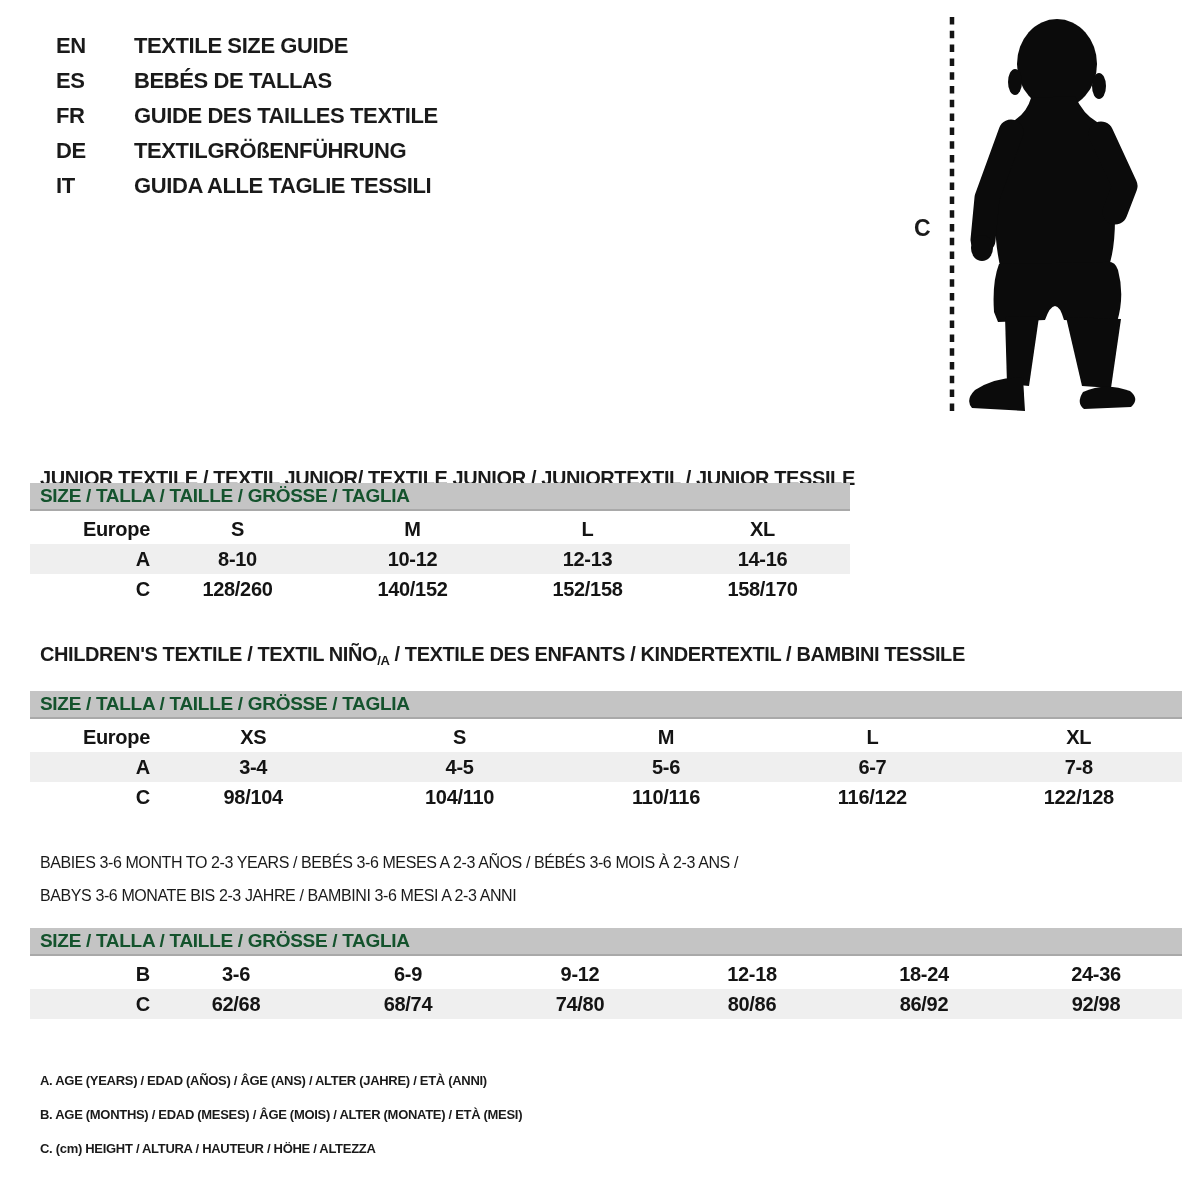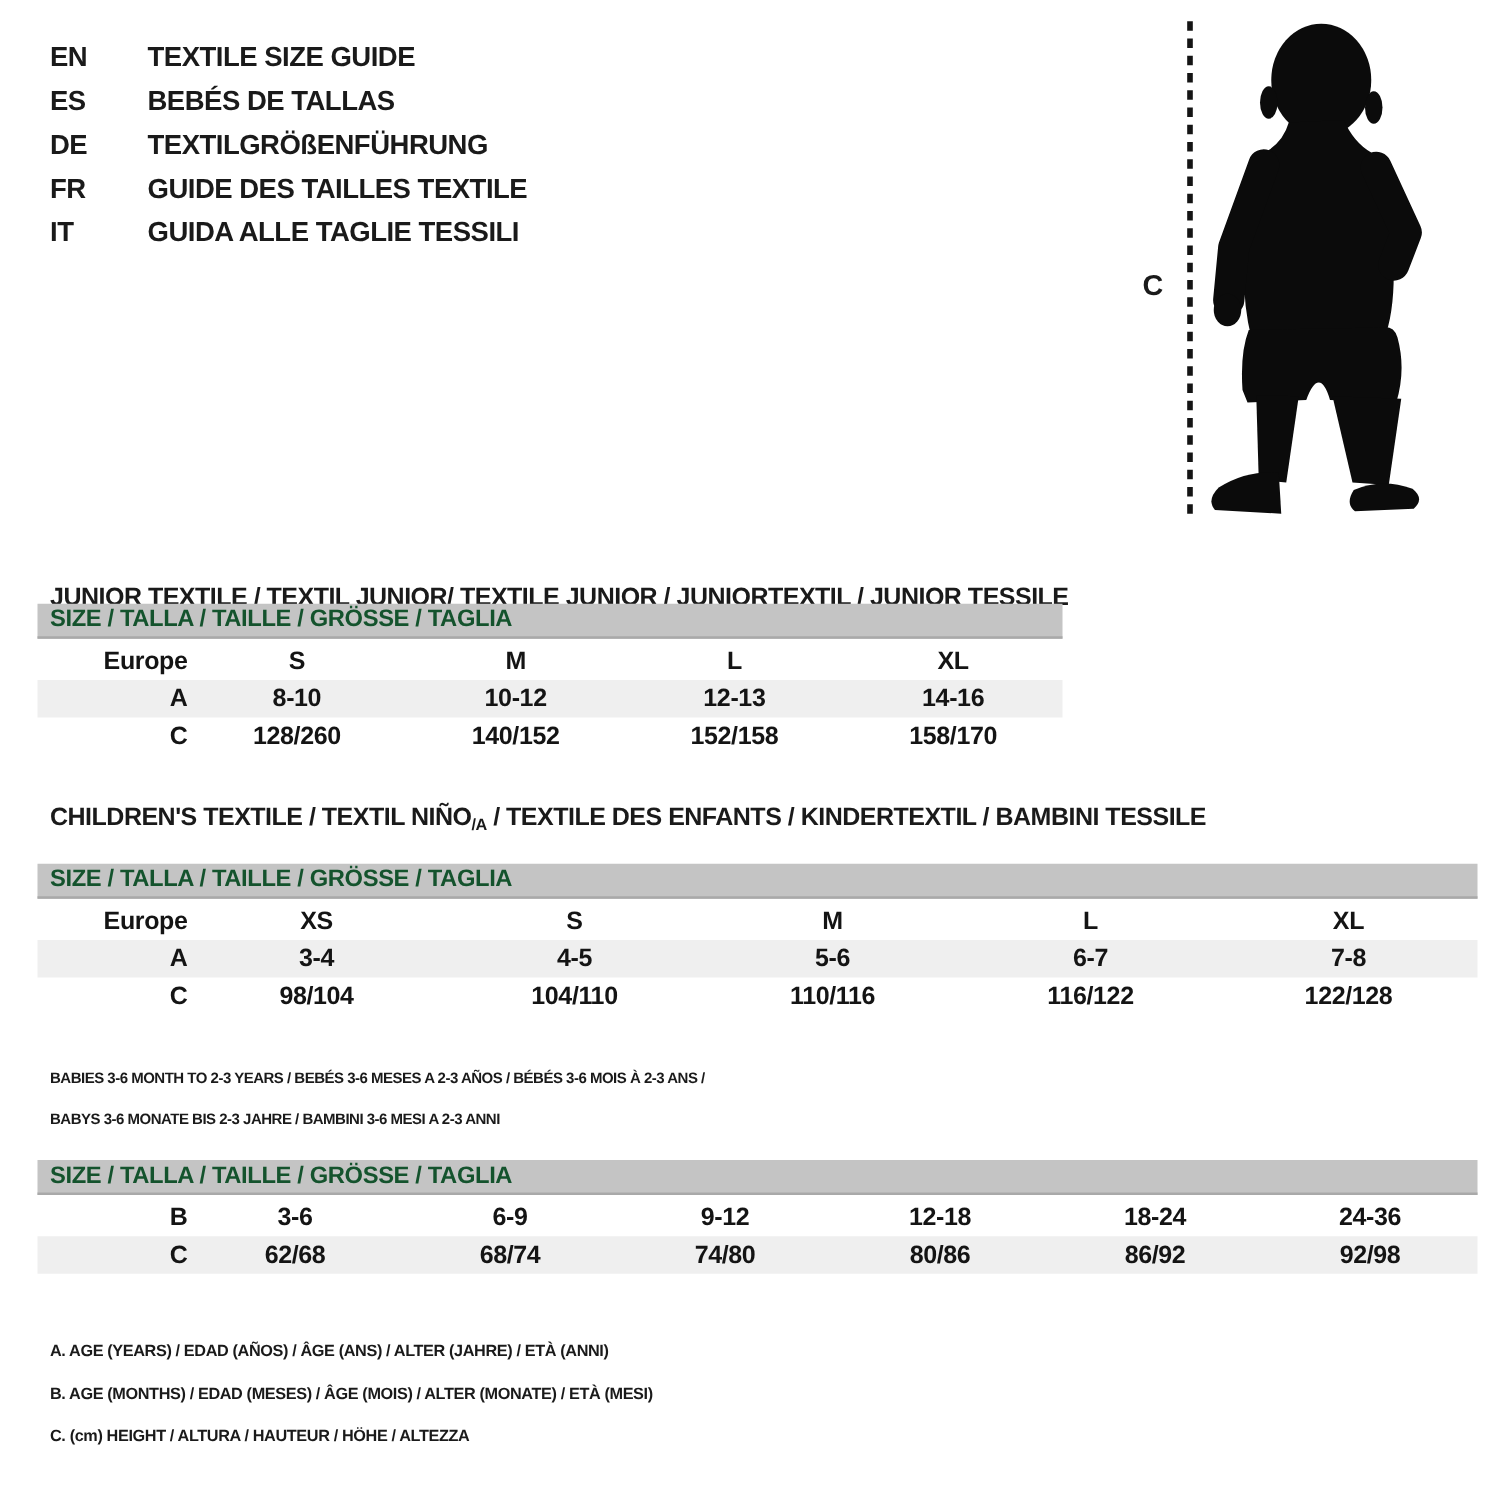--- a/index.html
+++ b/index.html
@@ -3,21 +3,21 @@
 <meta charset="utf-8">
 <style>
   html,body{margin:0;padding:0;}
   body{
     width:1200px;height:1200px;position:relative;background:#ffffff;
     font-family:"Liberation Sans","DejaVu Sans",sans-serif;
     color:#1a1a1a;overflow:hidden;
   }
   
   .lang-list{position:absolute;left:40px;top:28px;}
-  .lang-row{display:flex;line-height:35px;font-size:22px;font-weight:700;letter-spacing:-0.4px;}
+  .lang-row{display:flex;line-height:35px;font-size:22px;font-weight:700;letter-spacing:-0.4px;margin-left:16px;}
   .lang-code{width:78px;flex:0 0 78px;}
   
   .figure-svg{position:absolute;left:965px;top:14px;}
   .dash-svg{position:absolute;left:946px;top:12px;}
   .c-label{position:absolute;left:914px;top:215px;font-size:23px;font-weight:700;}
   
   .section-title{position:absolute;left:40px;font-size:20px;font-weight:700;letter-spacing:-0.4px;white-space:nowrap;}
   .title-sub{font-size:13px;vertical-align:-4px;font-weight:700;}
   .size-table{position:absolute;left:30px;}
   .size-band{
@@ -28,43 +28,43 @@
   .trow{display:grid;height:30px;align-items:center;font-size:20px;font-weight:700;color:#141414;letter-spacing:-0.3px;}
   .cols4{grid-template-columns:120px repeat(4,1fr);}
   .cols5{grid-template-columns:120px repeat(5,1fr);}
   .cols6{grid-template-columns:120px repeat(6,1fr);}
   .shaded{background:#efefef;}
   .lbl{padding-left:10px;text-align:right;}
   .val{text-align:center;}
   .w-junior{width:820px;}
   .w-wide{width:1152px;}
   
-  .babies-title{position:absolute;left:40px;font-size:12px;font-weight:700;letter-spacing:-0.4px;line-height:33px;white-space:nowrap;}
+  .babies-title{position:absolute;left:40px;font-size:16px;font-weight:400;letter-spacing:-0.4px;line-height:33px;white-space:nowrap;}
   
   .legend{position:absolute;left:40px;top:1064px;font-size:13px;font-weight:700;line-height:34px;letter-spacing:-0.3px;}
 </style>
 </head>
 <body>
 
 <div class="lang-list">
   <div class="lang-row">
     <span class="lang-code">EN</span>
     <span class="lang-title">TEXTILE SIZE GUIDE</span>
   </div>
   <div class="lang-row">
     <span class="lang-code">ES</span>
     <span class="lang-title">BEBÉS DE TALLAS</span>
   </div>
   <div class="lang-row">
+    <span class="lang-code">FR</span>
+    <span class="lang-title">GUIDE DES TAILLES TEXTILE</span>
+  </div>
+  <div class="lang-row">
     <span class="lang-code">DE</span>
     <span class="lang-title">TEXTILGRÖßENFÜHRUNG</span>
-  </div>
-  <div class="lang-row">
-    <span class="lang-code">FR</span>
-    <span class="lang-title">GUIDE DES TAILLES TEXTILE</span>
   </div>
   <div class="lang-row">
     <span class="lang-code">IT</span>
     <span class="lang-title">GUIDA ALLE TAGLIE TESSILI</span>
   </div>
 </div>
 
 <svg class="dash-svg" width="12" height="404" viewBox="0 0 12 404">
   <line x1="6" y1="5" x2="6" y2="399" stroke="#141414" stroke-width="4.5" stroke-dasharray="7.5 6.3"></line>
 </svg>

